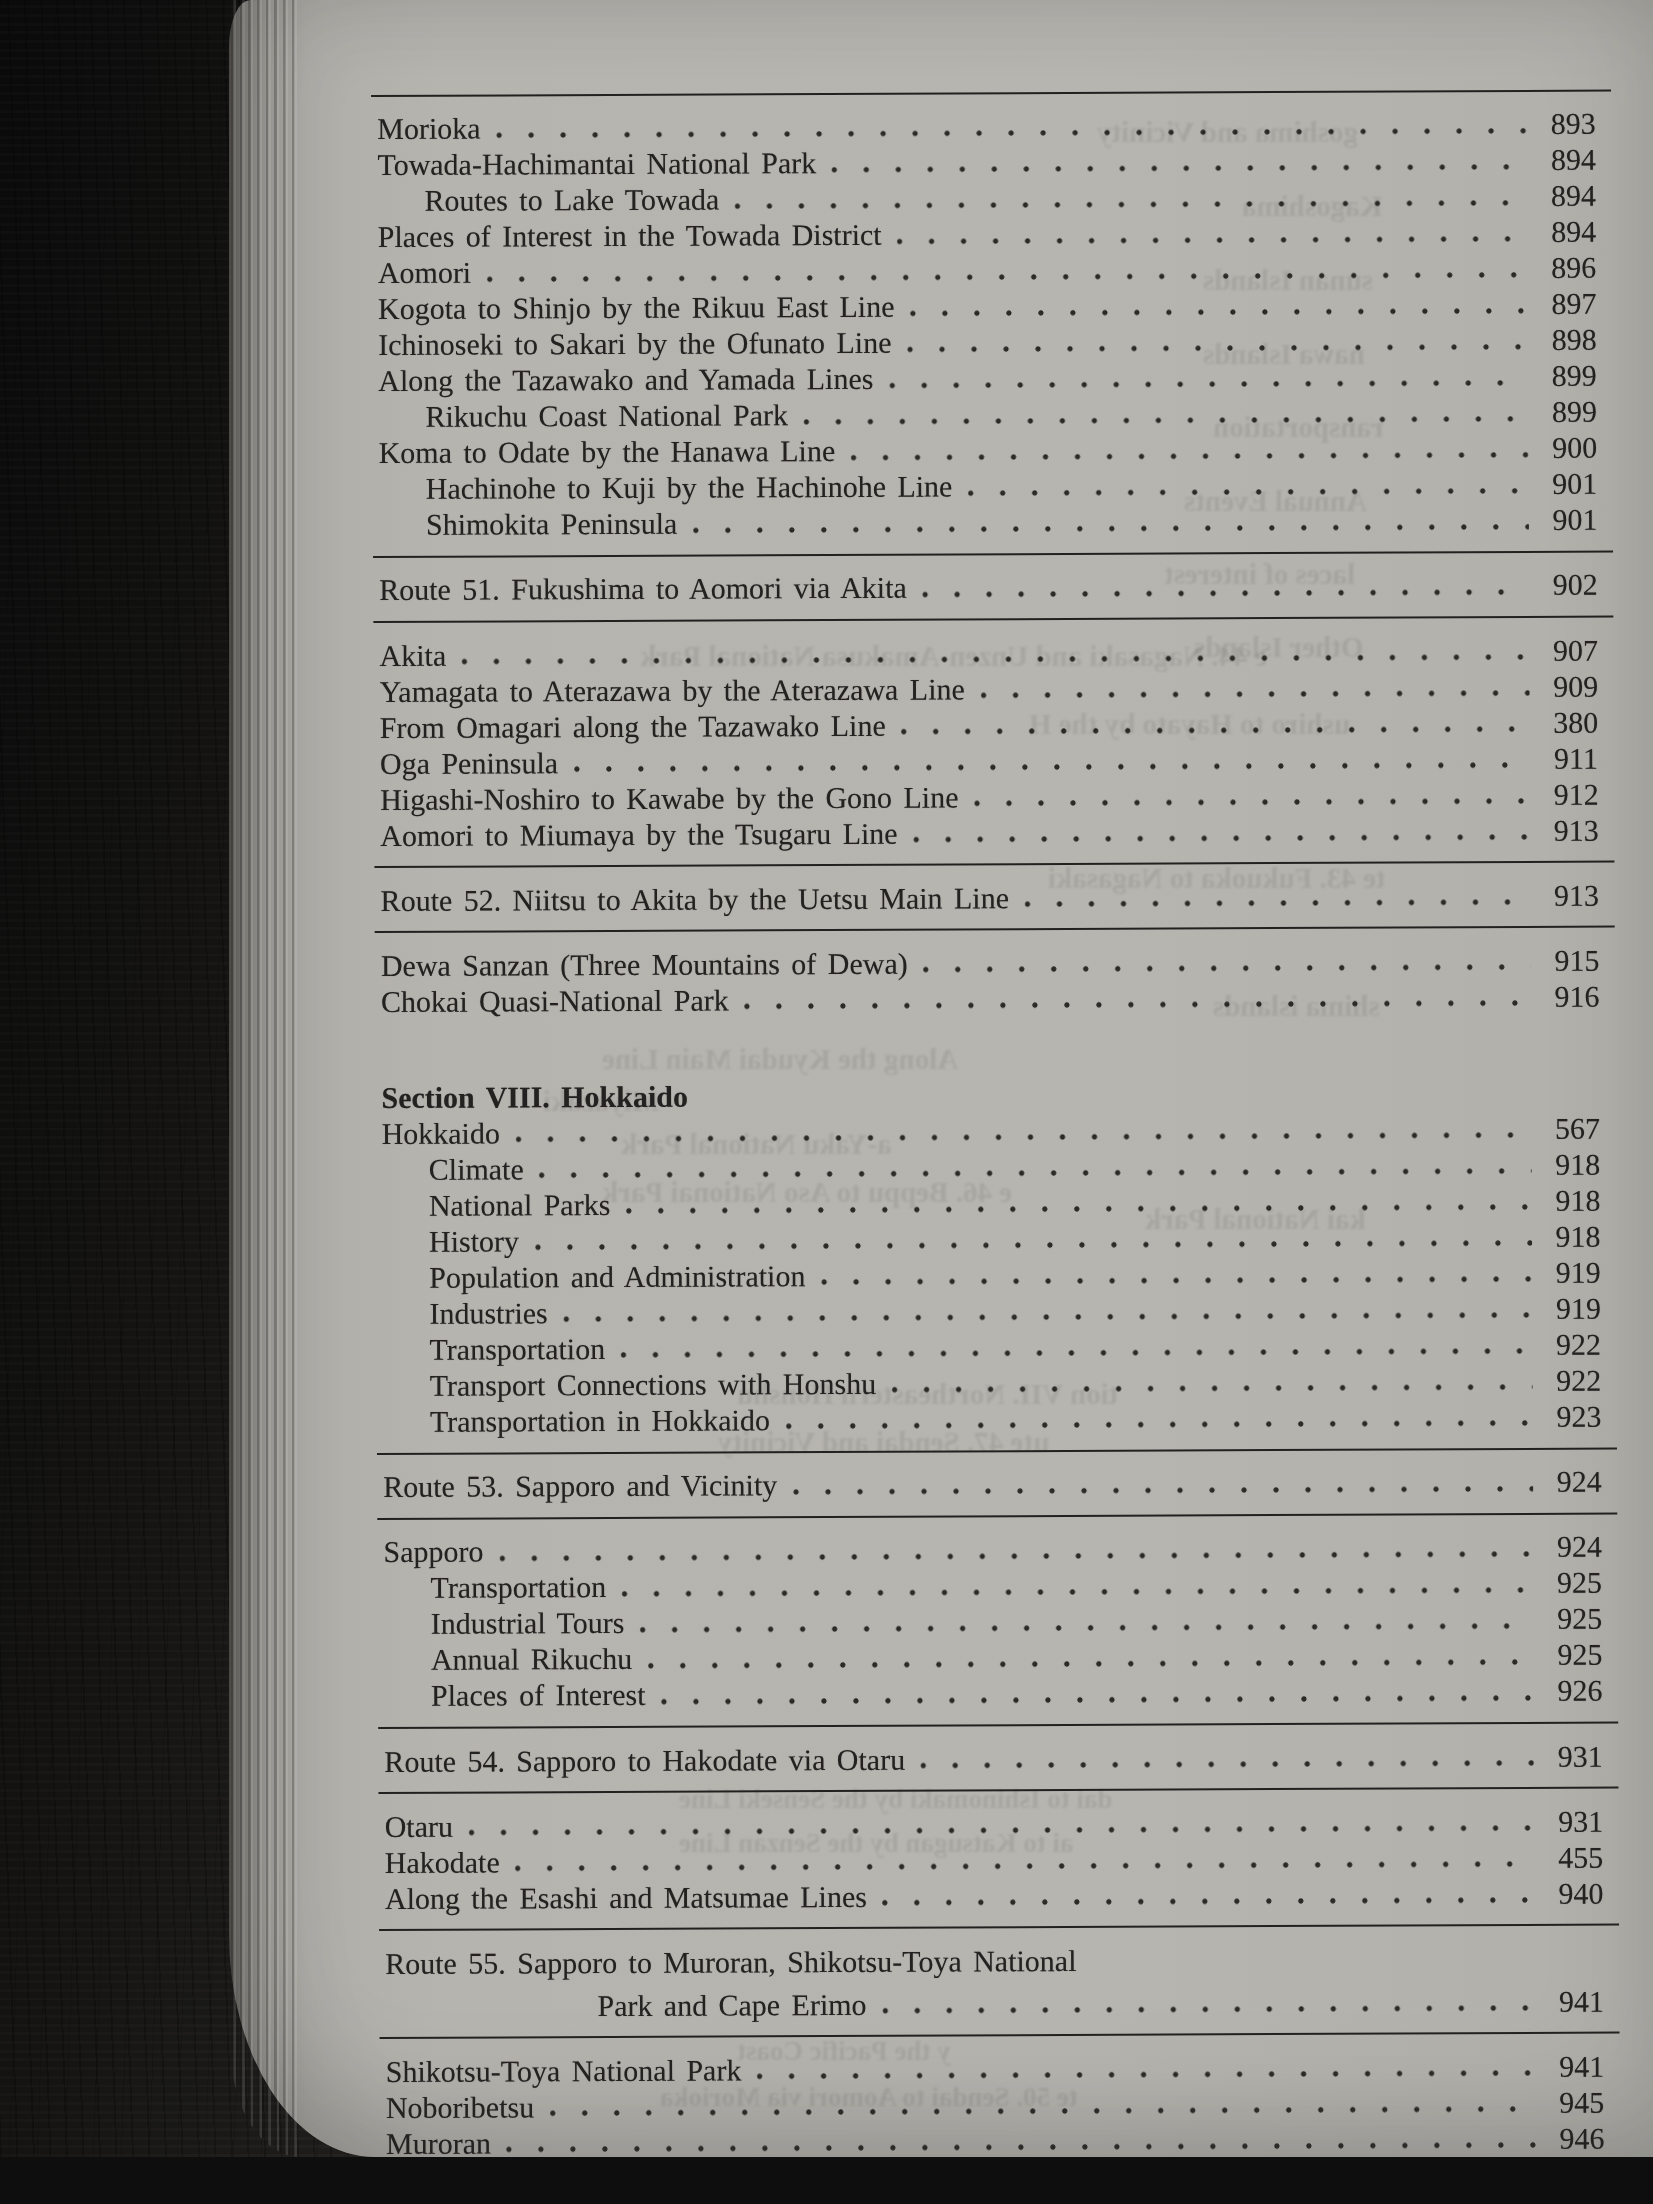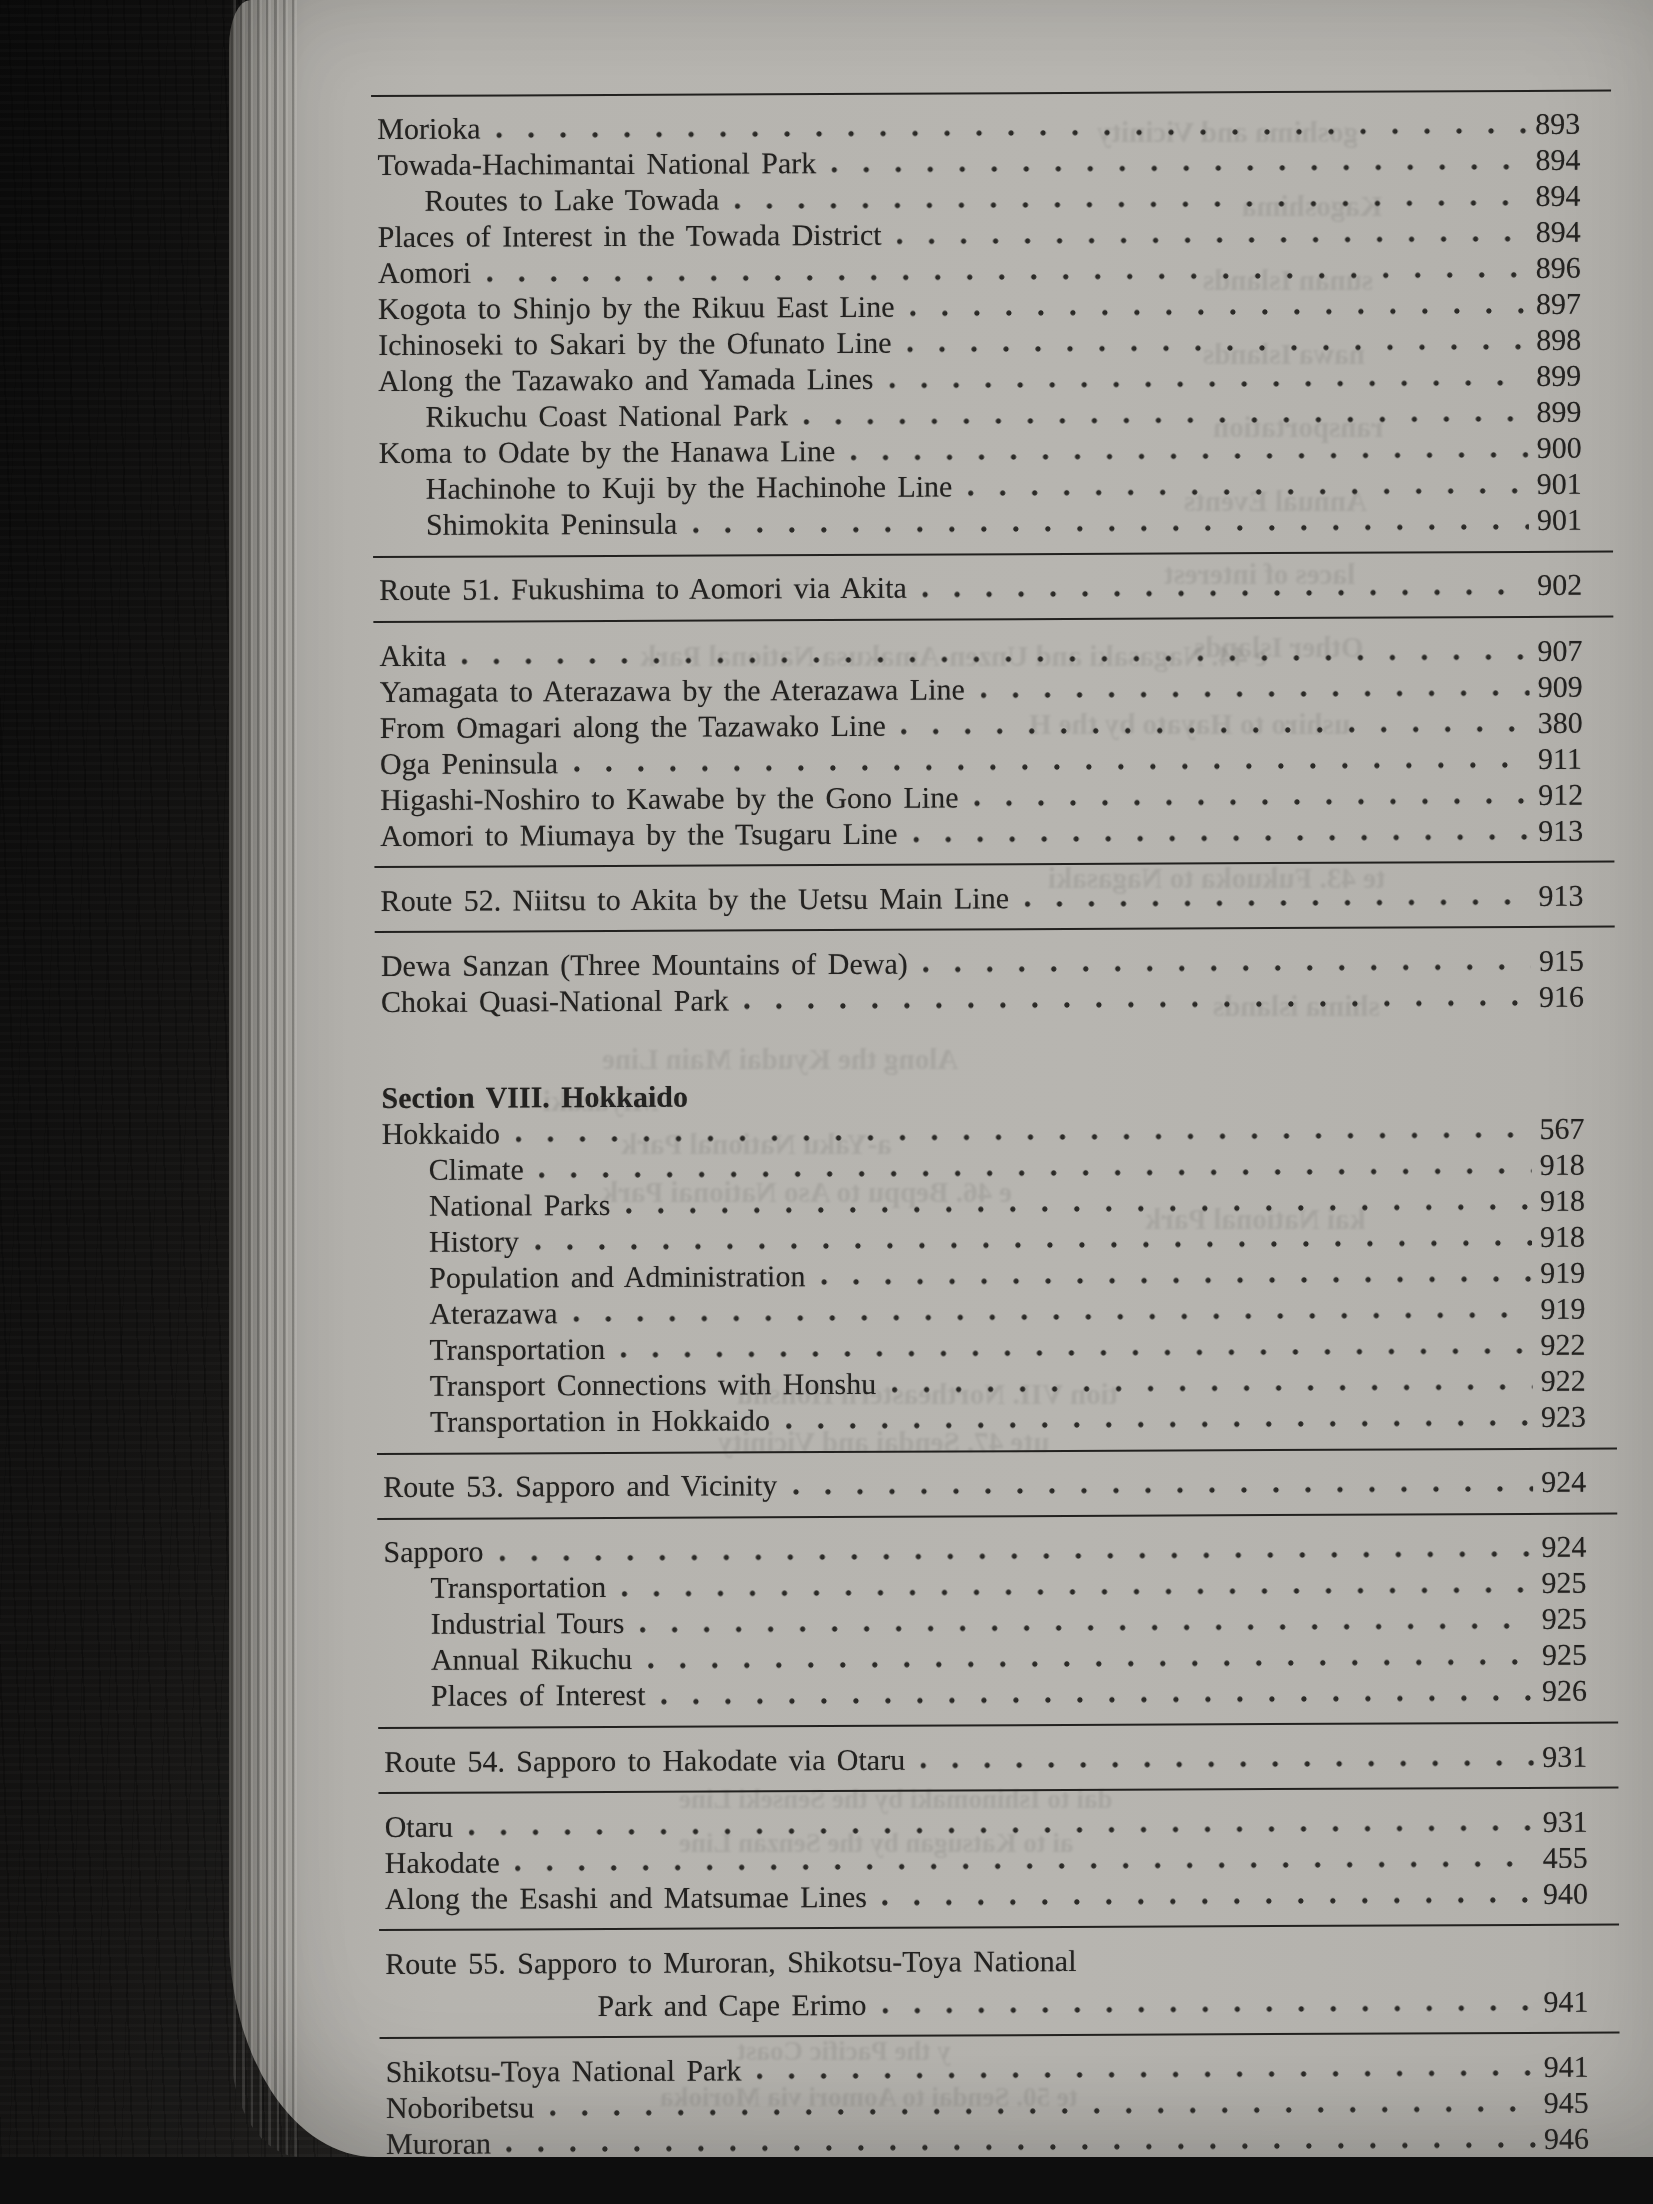--- a/index.html
+++ b/index.html
@@ -38,21 +38,21 @@
   .row{display:flex;align-items:baseline;font-size:30px;line-height:36px;word-spacing:3.9px;}
   .row .title{white-space:nowrap;}
   .ind1{padding-left:47px;}
   .cont{padding-left:212px;}
   .leader{
     flex:1 1 auto;min-width:17.5px;height:10.7px;align-self:flex-end;
     margin:0 7.8px 6.8px 15.5px;
     background-image:radial-gradient(circle at 2.9px 5.8px,#2b2a27 2.2px,rgba(0,0,0,0) 3px);
     background-size:32px 10.7px;background-repeat:repeat-x;
   }
-  .pagenum{flex:none;width:76px;text-align:left;white-space:nowrap;}
+  .pagenum{flex:none;width:76px;text-align:center;white-space:nowrap;}
   .rule{border-top:2.9px solid #22211f;margin:12.6px 0 14.6px -5.8px;width:calc(100% + 5.8px);}
   .section{font-weight:bold;margin-top:60px;}
   .route-row{margin:6.8px 0;}
   .folio{margin-top:21.3px;font-size:30px;}
   .bleed{
     position:absolute;color:#43423f;opacity:.13;transform:scaleX(-1);
     font-family:"Liberation Serif",serif;white-space:nowrap;
     filter:blur(1.2px);font-weight:bold;pointer-events:none;
   }
   .watermark{
@@ -234,21 +234,21 @@
         <span class="title ind1">History</span>
         <span class="leader"></span>
         <span class="pagenum">918</span>
       </div>
       <div class="row">
         <span class="title ind1">Population and Administration</span>
         <span class="leader"></span>
         <span class="pagenum">919</span>
       </div>
       <div class="row">
-        <span class="title ind1">Aterazawa</span>
+        <span class="title ind1">Industries</span>
         <span class="leader"></span>
         <span class="pagenum">919</span>
       </div>
       <div class="row">
         <span class="title ind1">Transportation</span>
         <span class="leader"></span>
         <span class="pagenum">922</span>
       </div>
       <div class="row">
         <span class="title ind1">Transport Connections with Honshu</span>

